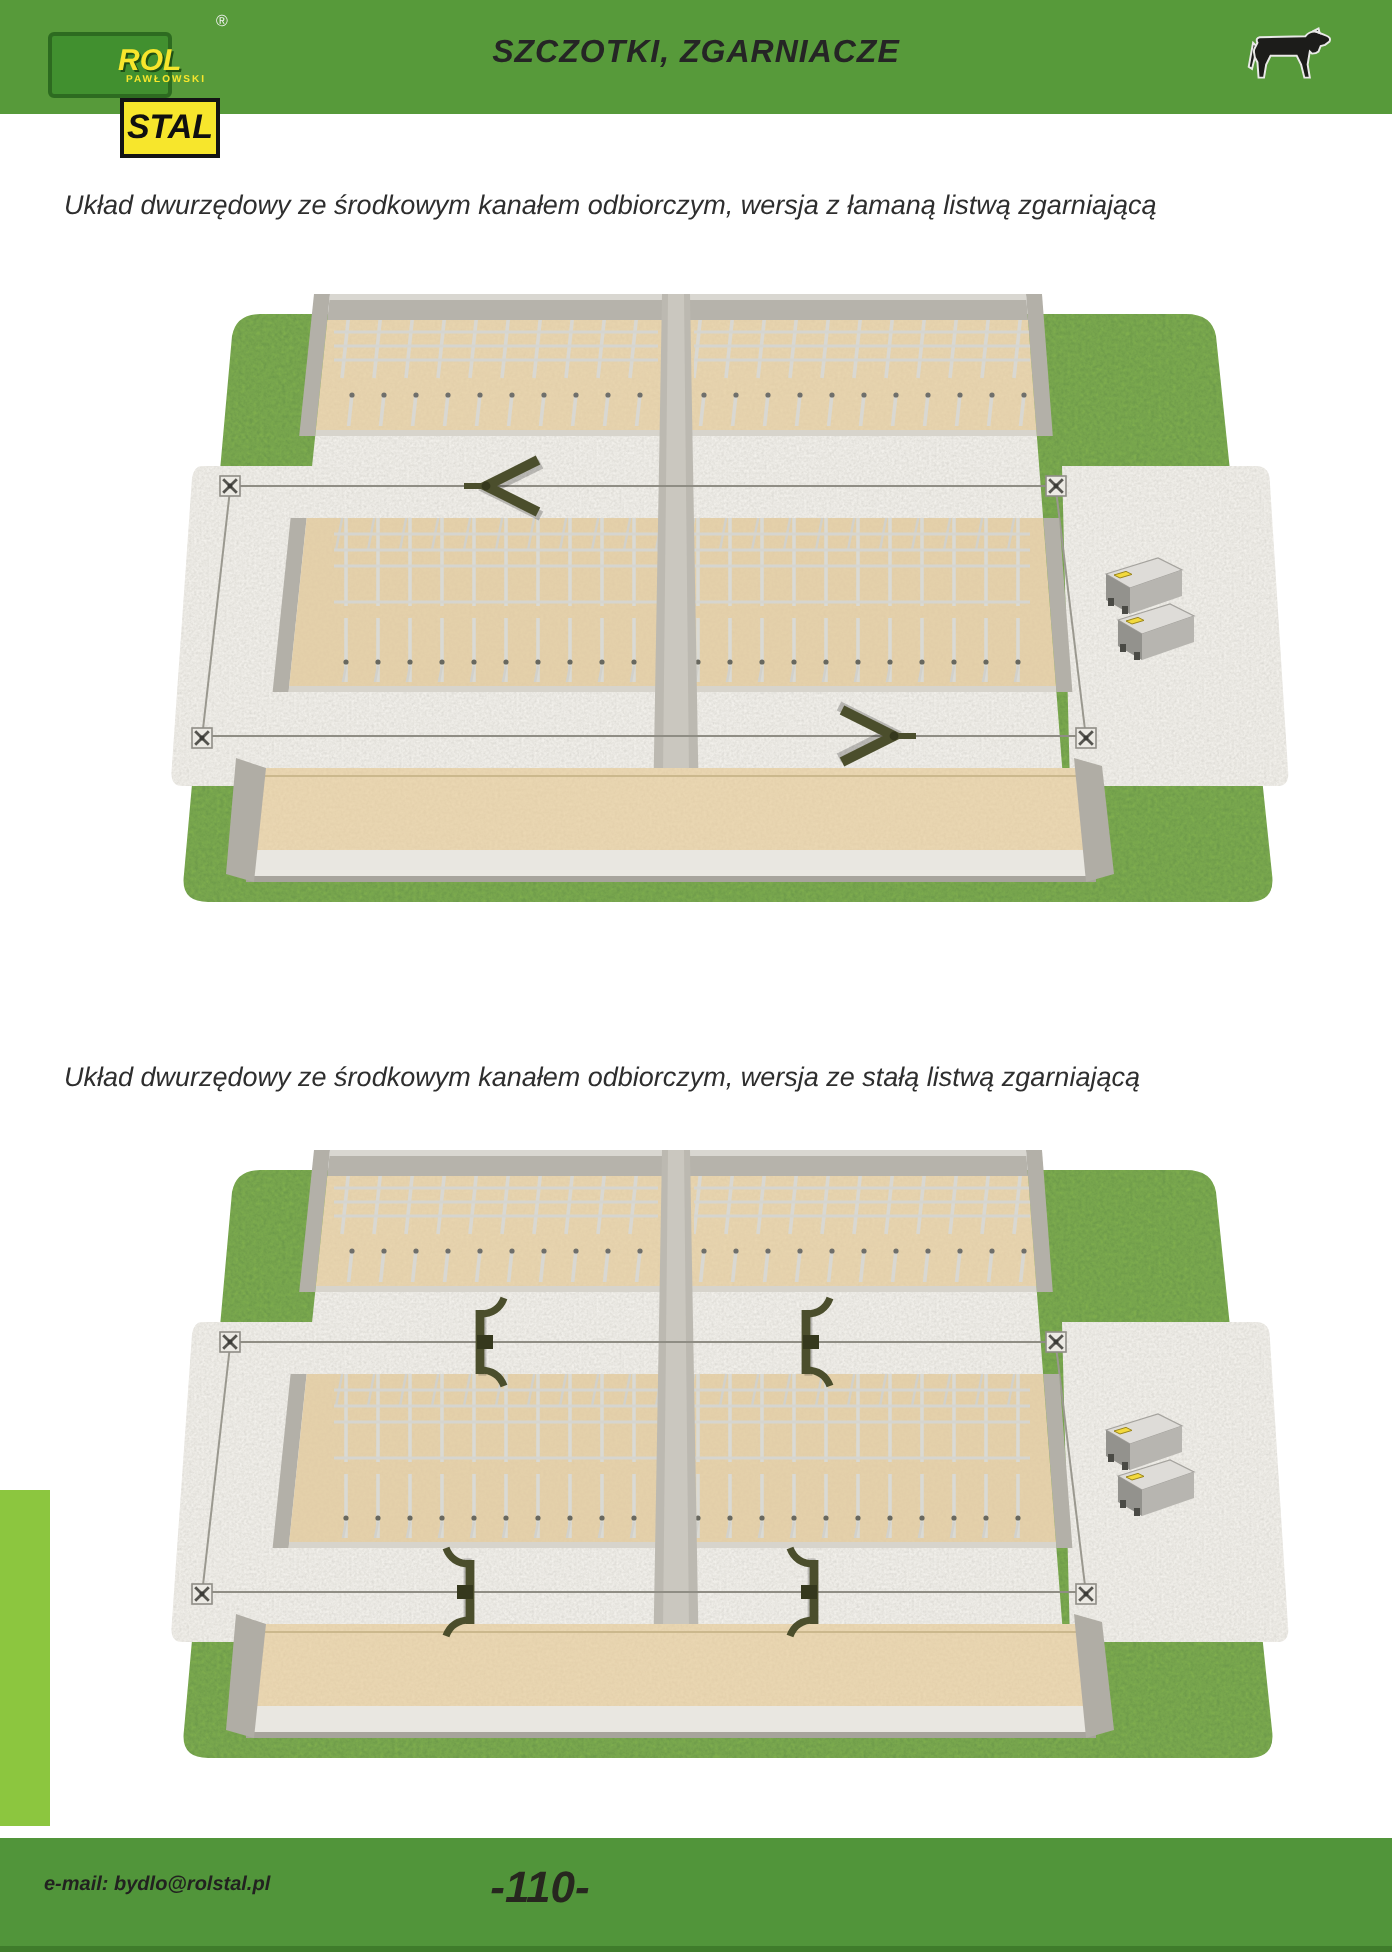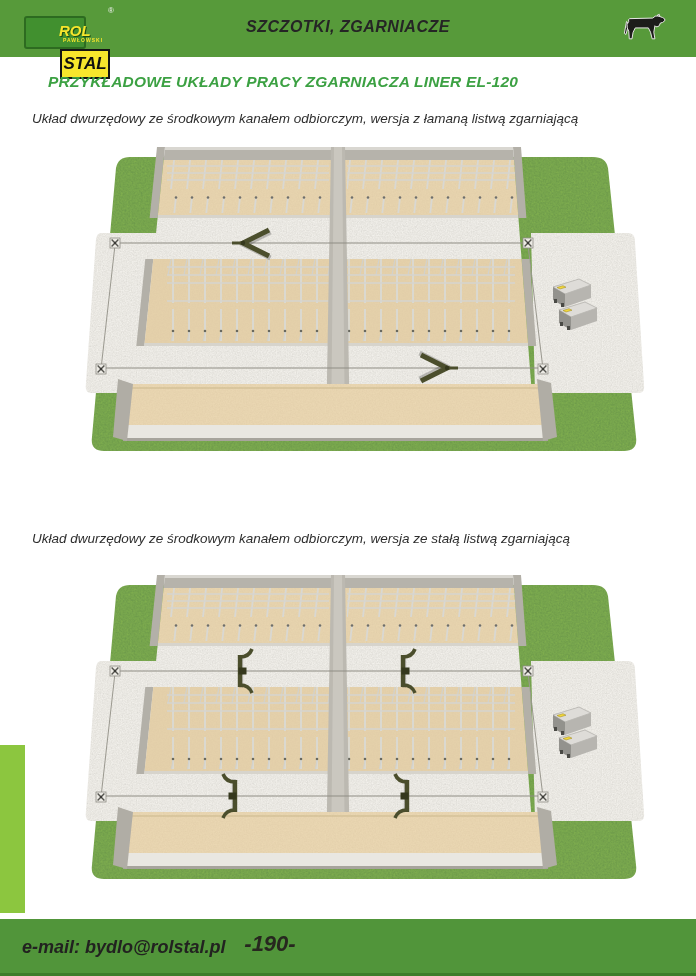--- a/index.html
+++ b/index.html
@@ -21,32 +21,32 @@
   .logo-stal{font-style:italic;font-weight:bold;font-size:17px;color:#101010;}
   .logo-sub{position:absolute;left:39px;top:31px;font-size:5px;font-weight:bold;
             color:#f7e62c;letter-spacing:1px;}
   .logo-reg{position:absolute;left:84px;top:0px;font-size:8px;color:#f2f2f2;}
   .cow{position:absolute;right:28px;top:13px;width:48px;height:32px;}
 
   
   .heading{position:absolute;left:48px;top:73px;font-style:italic;font-weight:bold;
            font-size:15.5px;color:#3ca143;letter-spacing:.2px;}
   .caption{position:absolute;left:32px;font-style:italic;font-size:13.5px;color:#2e2e2e;}
-  .cap1{top:111px;}
+  .cap1{top:95px;}
   .cap2{top:531px;}
   .fig{position:absolute;left:85px;width:560px;height:320px;}
   .fig1{top:139px;}
   .fig2{top:567px;}
 
   
   .side-tab{position:absolute;left:0;top:745px;width:25px;height:168px;background:#8cc63f;}
   .ftr{position:absolute;left:0;top:919px;width:696px;height:57px;background:#51953a;
        border-bottom:3px solid #3f7c2b;box-sizing:border-box;}
   .ftr-email{position:absolute;left:22px;top:18px;font-style:italic;font-weight:bold;
-             font-size:18px;color:#222220;}
+             font-size:10px;color:#222220;}
   .ftr-page{position:absolute;left:225px;top:12px;width:90px;text-align:center;
             font-style:italic;font-weight:bold;font-size:22px;color:#27271f;}
 </style>
 </head>
 <body>
 
 <div class="page">
 
   <div class="hdr">
     <div class="logo">
@@ -62,21 +62,20 @@
     <svg class="cow" viewBox="0 0 44 28">
       <g stroke="#e9e9e7" stroke-width="0.9" fill="#1c1c1a">
         <path d="M6,7 L4,18 L5.5,19 L8,9 Z"></path>
         <path d="M8,7 Q7,5 9,4.5 L30,4 Q32,1.5 35,2 L39,3.5 Q42,4.5 41,6.5 L39,8 L37,8.5 L36,11 Q35,12 33,12 L32,11
                  L31,17 L32,23 L29.5,23 L28,17 L26,13 L14,13 L12,17 L11,23 L8.5,23 L8,16 Q6,13 6.5,10 Z"></path>
         <path d="M34,1.5 L36,0.5 L36.5,2.5 Z"></path>
       </g>
     </svg>
   </div>
 
-  <div class="heading">PRZYKŁADOWE UKŁADY PRACY ZGARNIACZA LINER EL-120</div>
   <div class="caption cap1">Układ dwurzędowy ze środkowym kanałem odbiorczym, wersja z łamaną listwą  zgarniającą</div>
   <div class="caption cap2">Układ dwurzędowy ze środkowym kanałem odbiorczym, wersja ze stałą listwą  zgarniającą</div>
 
   <svg width="0" height="0" style="position:absolute" aria-hidden="true">
     <defs>
       <filter id="fGrass" x="-5%" y="-5%" width="110%" height="110%">
         <feTurbulence type="fractalNoise" baseFrequency="0.55" numOctaves="3" seed="7" result="n"></feTurbulence>
         <feColorMatrix in="n" type="matrix" values="0 0 0 0 0.15  0 0 0 0 0.32  0 0 0 0 0.07  0.9 0.9 0 0 -0.40" result="sp"></feColorMatrix>
         <feComposite in="sp" in2="SourceGraphic" operator="atop"></feComposite>
       </filter>
@@ -235,16 +234,16 @@
       <use href="#scraperF" x="155" y="104"></use>
       <use href="#scraperF" x="318" y="104"></use>
       <use href="#scraperF" x="150" y="229" transform="rotate(180 150 229)"></use>
       <use href="#scraperF" x="322" y="229" transform="rotate(180 322 229)"></use>
     </svg>
   </div>
 
   <div class="side-tab"></div>
   <div class="ftr">
     <span class="ftr-email">e-mail: bydlo@rolstal.pl</span>
-    <span class="ftr-page">-190-</span>
+    <span class="ftr-page">-110-</span>
   </div>
 
 </div>
 
 </body></html>

